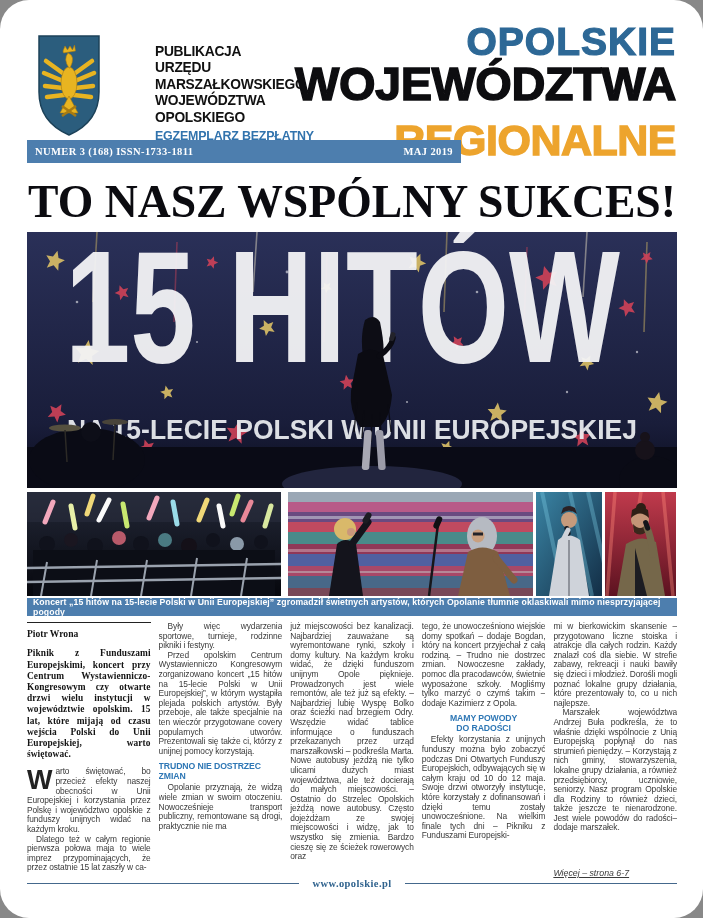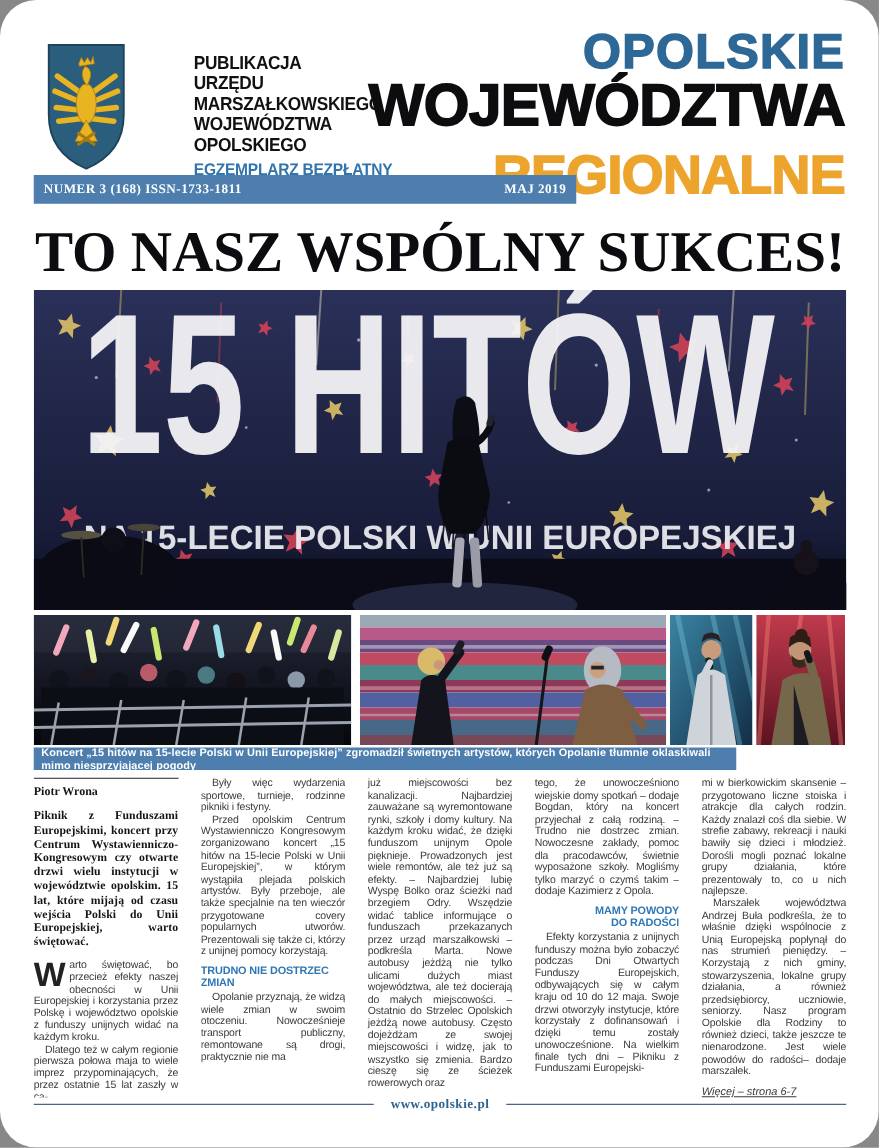--- a/index.html
+++ b/index.html
@@ -17,37 +17,37 @@
   .issue-bar{position:absolute;left:27px;top:140px;width:434px;height:23px;background:#4d7eae;
              display:flex;justify-content:space-between;align-items:center;padding:0 8px;box-sizing:border-box;}
   .issue-bar span{color:#fff;font-family:"Liberation Serif",serif;font-weight:bold;font-size:10.5px;letter-spacing:.4px;}
   
   .headline{position:absolute;left:27px;top:177px;width:650px;height:52px;}
   .headline text{font-family:"Liberation Serif",serif;font-weight:bold;font-size:46px;fill:#0b0b10;}
   
   .hero{position:absolute;left:27px;top:232px;width:650px;height:256px;}
   .strip{position:absolute;left:27px;top:492px;width:650px;height:104px;}
   .strip svg{position:absolute;top:0;}
-  .caption-bar{position:absolute;left:27px;top:598px;width:562px;height:18px;background:#4d7eae;
+  .caption-bar{position:absolute;left:27px;top:598px;width:650px;height:18px;background:#4d7eae;
                display:flex;align-items:center;padding-left:6px;box-sizing:border-box;}
   .caption-bar div{color:#fff;font-weight:bold;font-size:8.7px;letter-spacing:.1px;}
   
-  .article{position:absolute;left:27px;top:622px;width:650px;height:256px;display:flex;gap:18px;}
+  .article{position:absolute;left:27px;top:622px;width:650px;height:256px;display:flex;gap:8px;}
   .col{flex:1;overflow:hidden;}
   .col5{display:flex;flex-direction:column;}
   .col5 .grow{flex:1;overflow:hidden;}
   .byline-rule{border-top:1.6px solid #222;margin-bottom:5px;}
   .author{font-family:"Liberation Serif",serif;font-weight:bold;font-size:9.6px;color:#161616;margin-bottom:7px;}
   .lead{font-family:"Liberation Serif",serif;font-weight:bold;font-size:9.4px;line-height:11.2px;
         text-align:justify;color:#141414;margin-bottom:7px;letter-spacing:.1px;}
   .body-p{font-size:8.4px;line-height:9.6px;text-align:justify;color:#3a3a3a;letter-spacing:-.1px;margin:0;}
   .indent{text-indent:9px;}
   .drop{float:left;font-weight:bold;font-size:27px;line-height:25px;color:#222;margin:1px 3px 0 0;}
   .subhead{font-weight:bold;font-size:8.7px;line-height:10px;color:#2e77b5;margin:5px 0 2px 0;letter-spacing:-.1px;}
-  .subhead.center{text-align:right;}
+  .subhead.center{text-align:center;}
   .more{font-size:8.8px;font-style:italic;text-decoration:underline;color:#3a3a3a;text-align:left;margin-top:4px;}
   
   .footer{position:absolute;left:27px;top:878px;width:650px;display:flex;align-items:center;gap:14px;}
   .footer .rule{flex:1;height:1.2px;background:#44688c;}
   .footer a{font-family:"Liberation Serif",serif;font-weight:bold;font-size:10.5px;color:#30638e;
             letter-spacing:.4px;text-decoration:none;text-align:center;}
 </style>
 </head>
 <body>
 

